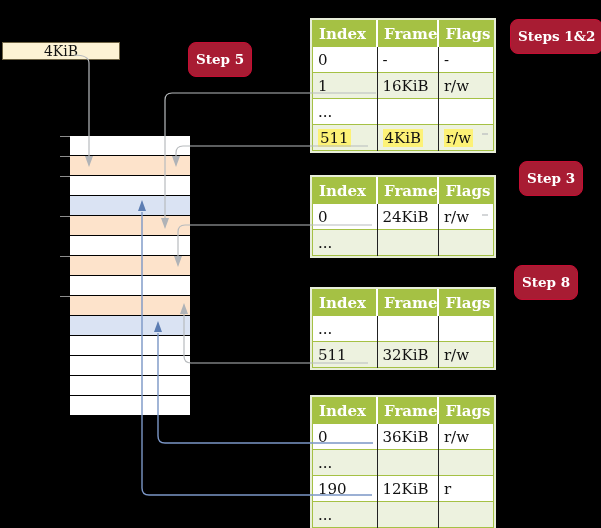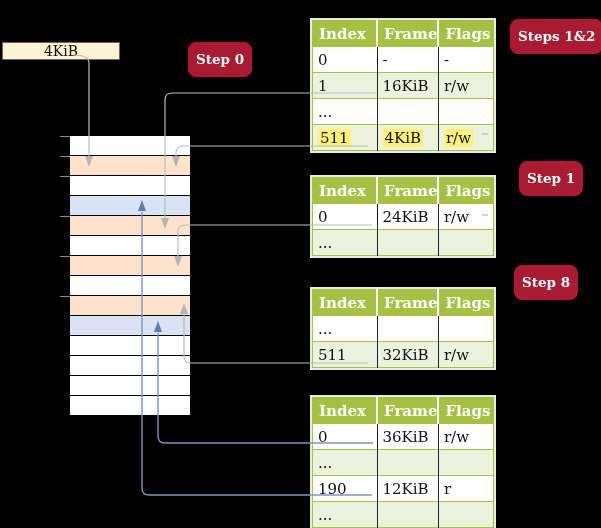--- a/index.html
+++ b/index.html
@@ -48,23 +48,23 @@
   
   #overlay{position:absolute;left:0;top:0;z-index:5;pointer-events:none;}
 </style>
 </head>
 <body>
 
 <div id="canvas">
 
   <div class="box4kib">4KiB</div>
 
-  <div class="badge" id="badge-step0">Step 0</div>
+  <div class="badge" id="badge-step0">Step 5</div>
   <div class="badge" id="badge-steps12">Steps 1&amp;2</div>
-  <div class="badge" id="badge-step3">Step 1</div>
+  <div class="badge" id="badge-step3">Step 3</div>
   <div class="badge" id="badge-step4">Step 8</div>
 
   <div id="memcol">
       <div class="mem-row" style="background: rgb(255, 255, 255);"></div>
       <div class="mem-row" style="background: rgb(253, 227, 203);"></div>
       <div class="mem-row" style="background: rgb(255, 255, 255);"></div>
       <div class="mem-row" style="background: rgb(218, 227, 243);"></div>
       <div class="mem-row" style="background: rgb(253, 227, 203);"></div>
       <div class="mem-row" style="background: rgb(255, 255, 255);"></div>
       <div class="mem-row" style="background: rgb(253, 227, 203);"></div>

